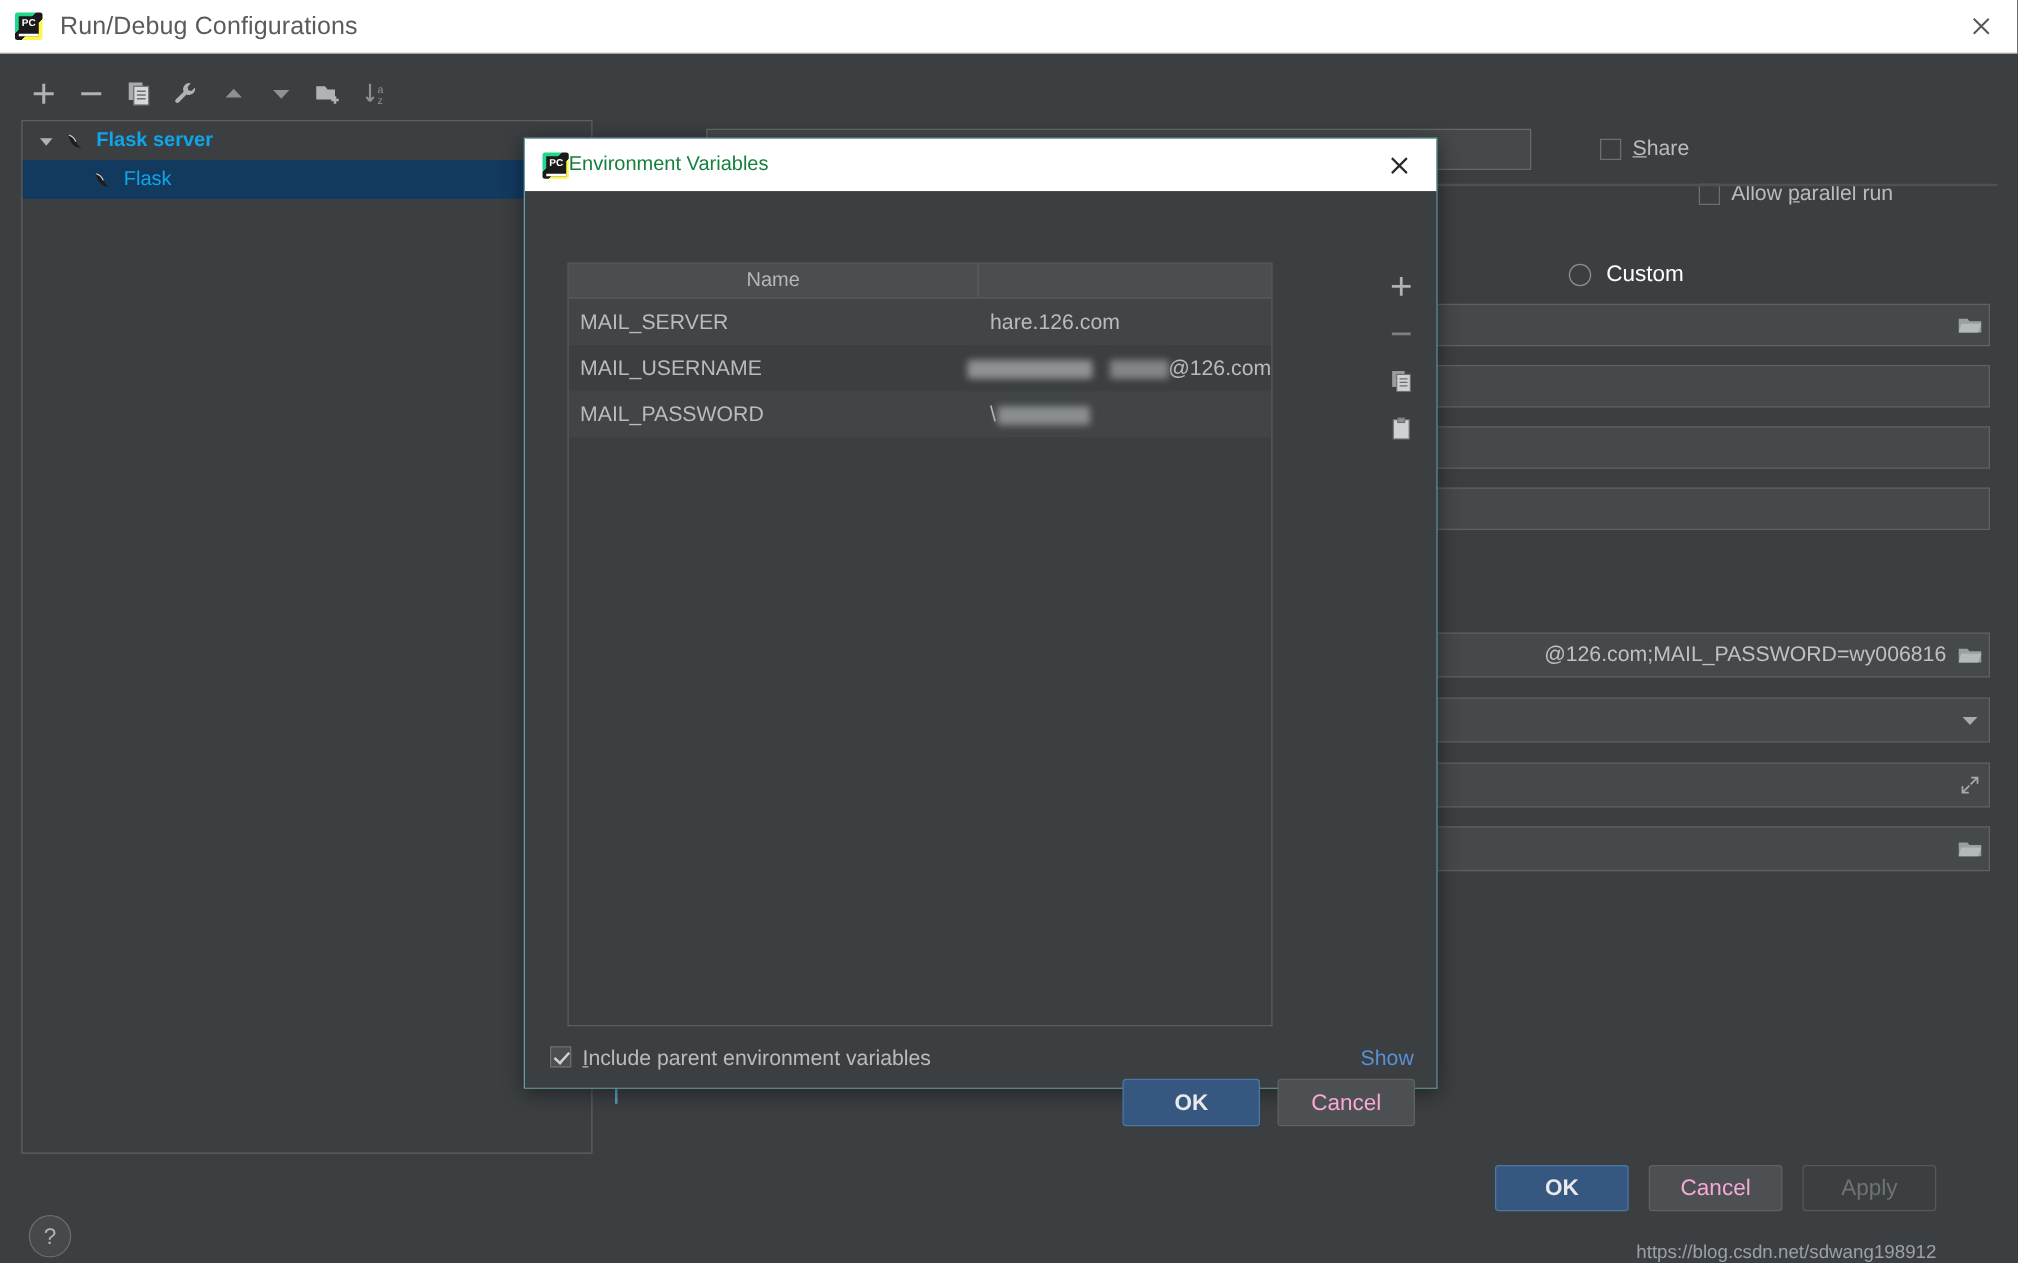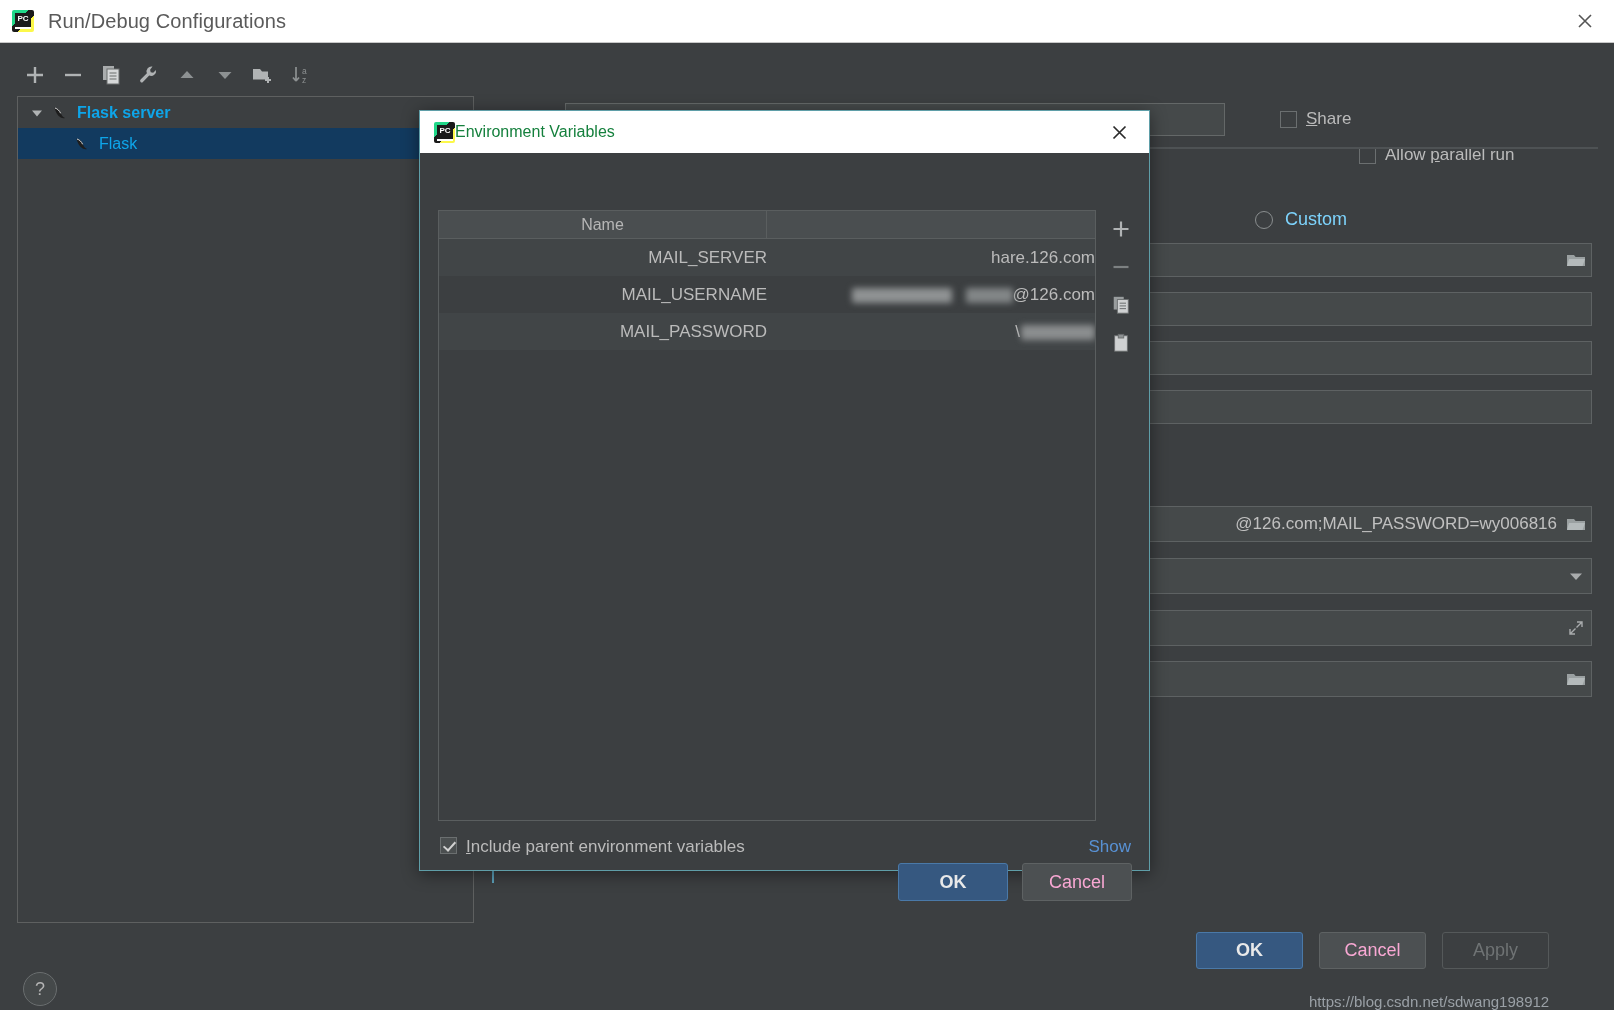--- a/index.html
+++ b/index.html
@@ -183,21 +183,21 @@
   .cfg-tab-line {
     position: absolute;
     left: 0; top: 0;
     width: 1108px; height: 2px;
     background: #4e5254;
   }
   .radio-custom {
     position: absolute;
     left: 765px; top: 62px;
     display: flex; align-items: center;
-    color: #7dd3fc; font-size: 18px;
+    color: #ffffff; font-size: 18px;
     cursor: default;
   }
   .radio-dot {
     width: 18px; height: 18px;
     border: 1px solid #8a8e8f;
     border-radius: 50%;
     margin-right: 12px;
     background: #3c3f41;
     box-sizing: border-box;
     flex: 0 0 auto;
@@ -313,22 +313,22 @@
     display: flex; align-items: center; justify-content: center;
     cursor: default;
   }
   .ev-body {
     position: relative;
     height: 717px;
     background: #3c3f41;
   }
   .ev-table-wrap {
     position: absolute;
-    left: 18px; top: 57px;
-    width: 658px; height: 611px;
+    left: 34px; top: 57px;
+    width: 564px; height: 611px;
     border: 1px solid #5a5e5f;
     box-sizing: border-box;
     background: #3c3f41;
     overflow: hidden;
   }
   .ev-header {
     display: flex;
     height: 27px;
     background: #4a4e50;
     border-bottom: 1px solid #5a5e5f;
@@ -342,21 +342,20 @@
     box-sizing: border-box;
     cursor: default;
   }
   .ev-th.name-col { width: 328px; border-right: 1px solid #5a5e5f; }
   .ev-th.val-col { flex: 1 1 auto; }
   .ev-tr {
     display: flex;
     height: 37px;
     align-items: center;
     cursor: default;
-    text-align: right;
   }
   .ev-tr.odd { background: #414547; }
   .ev-tr.even { background: #3c3f41; }
   .ev-td-name {
     width: 328px;
     padding-left: 9px;
     box-sizing: border-box;
     font-size: 17px;
     color: #bbbbbb;
   }

